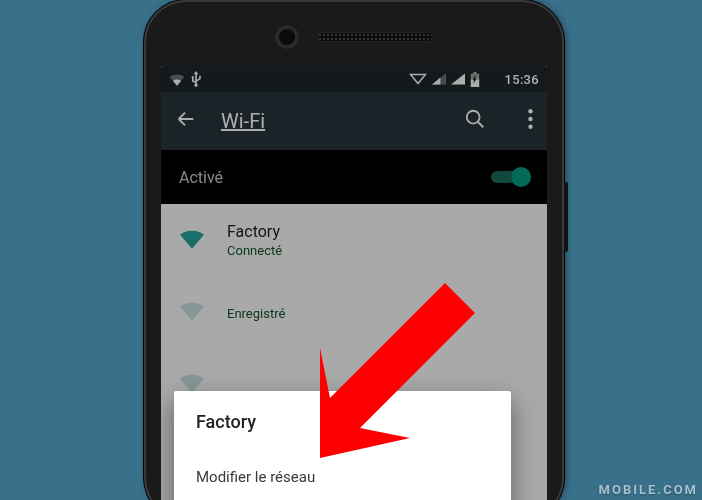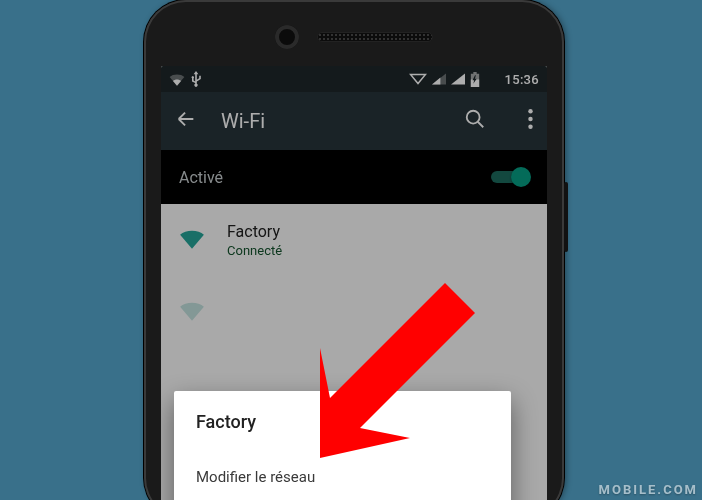--- a/index.html
+++ b/index.html
@@ -38,21 +38,21 @@
   .statusbar .left { display:flex; gap:6px; align-items:center; }
   .statusbar .right { margin-left:auto; display:flex; gap:5px; align-items:center; }
   .statusbar svg { display:block; }
   .clock { font-weight:500; letter-spacing:.3px;margin-left:20px; }
 
   
   .appbar {
     height:58px; background:#27343a; color:#fff; display:flex; align-items:center;
     padding:0 14px; gap:24px;
   }
-  .appbar-title { font-size:20px; font-weight:400; flex:1; }
+  .appbar-title { font-size:20px; font-weight:400; flex:1;text-decoration:underline; }
 
   
   .enable-row {
     height:54px; background:#000000; color:#c6ccce; display:flex; align-items:center;
     padding:0 18px; font-size:16px;
   }
   .switch { margin-left:auto; position:relative; width:38px; height:20px; }
   .switch-track { position:absolute; top:4px; left:0; right:0; height:12px; background:#1c6a5e; border-radius:8px; }
   .switch-thumb { position:absolute; right:-2px; top:0; width:20px; height:20px; background:#069e84; border-radius:50%; box-shadow:0 1px 2px rgba(0,0,0,.4); }
 
@@ -183,20 +183,31 @@
         </div>
       </div>
       <div class="net-item">
         <span class="wifi-ic weak">
           <svg width="26" height="22" viewBox="0 0 24 20" fill="currentColor">
               <path d="M12 20l11-13C18 2 6 2 1 7l11 13z"></path>
             </svg>
         </span>
         <div class="net-text">
           <span class="net-name"></span>
+          <span class="net-sub">Enregistré</span>
+        </div>
+      </div>
+      <div class="net-item">
+        <span class="wifi-ic weak">
+          <svg width="26" height="22" viewBox="0 0 24 20" fill="currentColor">
+              <path d="M12 20l11-13C18 2 6 2 1 7l11 13z"></path>
+            </svg>
+        </span>
+        <div class="net-text">
+          <span class="net-name"></span>
           <span class="net-sub"></span>
         </div>
       </div>
     </div>
 
     <div class="dim"></div>
 
     <div class="dialog">
       <div class="dlg-title">Factory</div>
       <div class="dlg-item">Modifier le réseau</div>

